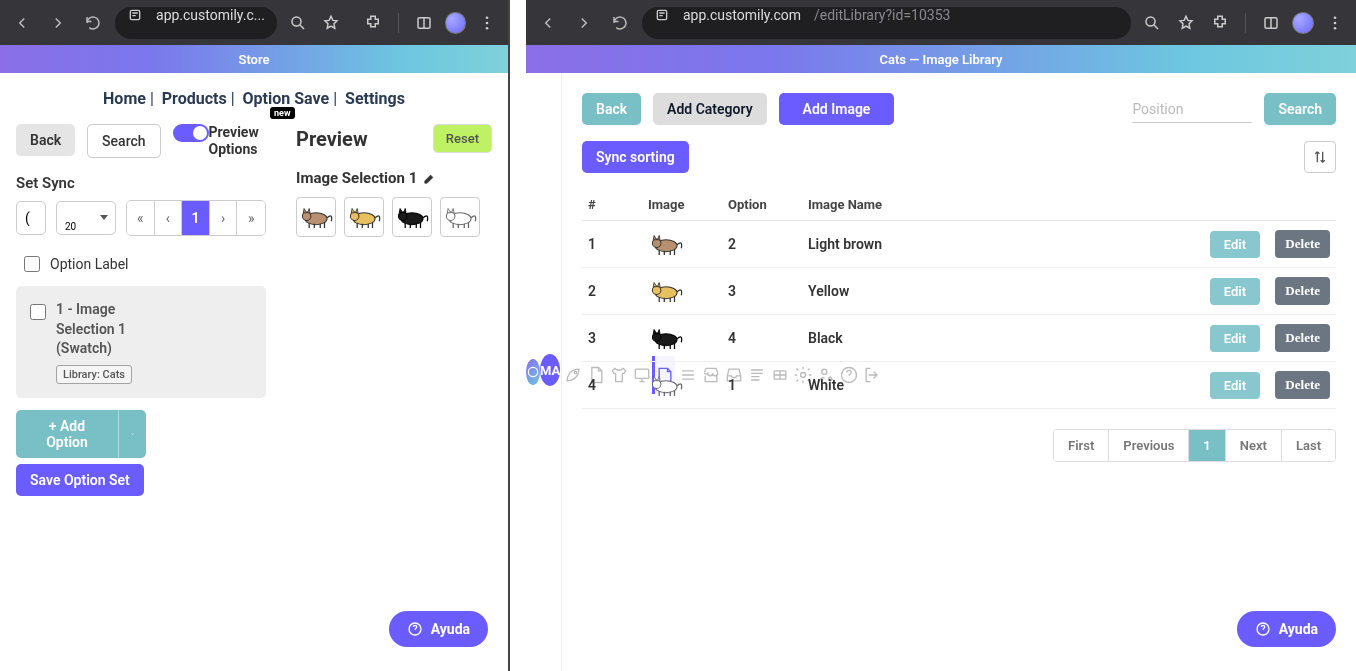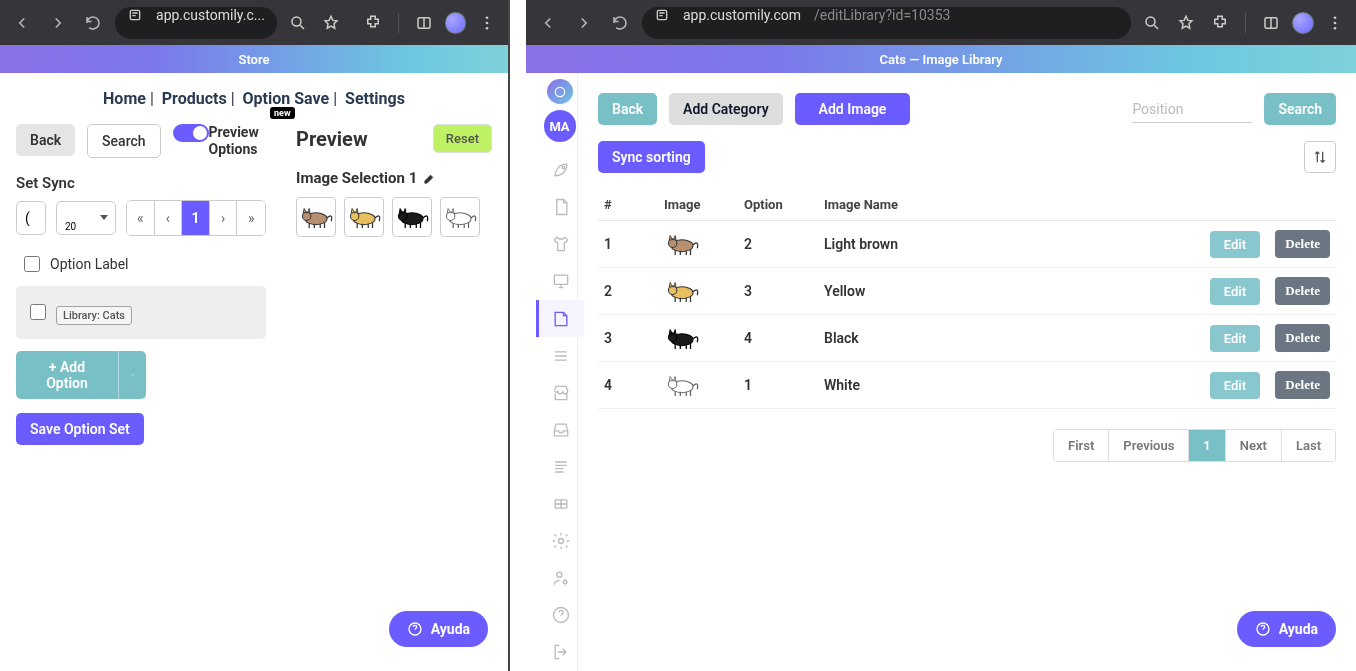--- a/index.html
+++ b/index.html
@@ -45,36 +45,36 @@
   .pager { display:flex; border:1px solid #ccc; border-radius:5px; overflow:hidden; }
   .pager button { width:28px; height:34px; background:#fff; border:none; border-right:1px solid #ccc; cursor:pointer; font-size:14px; color:#666; }
   .pager button:last-child { border-right:none; }
   .pager button.active { background:#6a5cff; color:#fff; font-weight:700; }
   .checkbox-row { display:flex; align-items:center; gap:10px; padding:4px 8px; margin-bottom:10px; }
   .checkbox-row input { width:16px; height:16px; }
   .option-card { background:#eee; border-radius:5px; padding:14px 14px 14px 14px; display:flex; gap:10px; align-items:flex-start; margin-bottom:12px; }
   .option-card input { margin-top:4px; width:16px; height:16px; }
   .option-card .opt-text { font-size:14px; color:#555; font-weight:600; line-height:1.4; }
   .lib-badge { display:inline-block; border:1px solid #a3a3a3; border-radius:3px; background:#f5f5f5; color:#555; font-size:11px; padding:2px 6px; margin-top:6px; font-weight:500; }
-  .btn-teal-split { display:flex; border-radius:5px; overflow:hidden; margin-bottom:14px; width:130px; }
+  .btn-teal-split { display:flex; border-radius:5px; overflow:hidden; margin-bottom:6px; width:130px; }
   .btn-teal-split button { border:none; background:#78c0c6; color:#fff; font-weight:600; font-size:14px; padding:8px 12px; cursor:pointer; }
   .btn-teal-split .caret { border-left:1px solid rgba(255,255,255,0.4); width:28px; display:flex; align-items:center; justify-content:center; }
   .btn-purple { background:#6a5cff; color:#fff; }
 
   .preview-col { width:200px; }
   .preview-head { display:flex; align-items:center; justify-content:space-between; margin-bottom:16px; }
   .preview-title { font-size:20px; font-weight:700; color:#333; }
   .reset-btn { background:#bef264; border:1px solid #ddd; color:#555; font-weight:500; }
   .img-sel-lbl { font-size:15px; font-weight:700; color:#333; margin-bottom:10px; display:flex; align-items:center; gap:6px; }
   .swatches { display:flex; gap:8px; }
   .swatch { width:40px; height:40px; border:1px solid #ccc; border-radius:4px; display:flex; align-items:center; justify-content:center; background:#fff; cursor:pointer; }
 
   
   .right-flex { flex:1; display:flex; min-height:0; }
-  .sidenav { width:36px; background:#fff; border-right:1px solid #eee; display:flex; flex-direction:column; align-items:center; padding-top:6px; gap:0;margin-left:16px; }
+  .sidenav { width:36px; background:#fff; border-right:1px solid #eee; display:flex; flex-direction:row; align-items:center; padding-top:6px; gap:0; }
   .sidenav .logo { width:26px; height:26px; border-radius:50%; background: linear-gradient(135deg,#8a6fe8,#6dc7e0); display:flex; align-items:center; justify-content:center; margin-bottom:6px; }
   .sidenav .avatar { width:32px; height:32px; border-radius:50%; background:#6a5cff; color:#fff; font-weight:700; font-size:13px; display:flex; align-items:center; justify-content:center; margin-bottom:10px; }
   .sidenav .nav-item { width:48px; height:38px; display:flex; align-items:center; justify-content:center; cursor:pointer; color:#bbb; border-left:3px solid transparent; }
   .sidenav .nav-item.active { color:#6a5cff; border-left:3px solid #6a5cff; background:#f5f4ff; }
   .sidenav .nav-item svg { width:20px; height:20px; stroke:currentColor; fill:none; stroke-width:1.6; }
   .sidenav .grow { flex:1; }
 
   .right-body { flex:1; padding:20px 20px 0 20px; position:relative; overflow:auto; }
   .action-row { display:flex; align-items:center; gap:12px; margin-bottom:16px; }
   .btn-teal2 { background:#78c0c6; color:#fff; }
@@ -206,20 +206,21 @@
         </div>
 
         <div class="checkbox-row">
           <input type="checkbox" style="">
           <span style="font-size:14px; color:#333;">Option Label</span>
         </div>
 
         <div class="option-card">
           <input type="checkbox" style="">
           <div>
+            <div class="opt-text" style="width:120px;">1 - Image Selection 1 (Swatch)</div>
             <span class="lib-badge">Library: Cats</span>
           </div>
         </div>
 
         <div class="btn-teal-split">
           <button style="flex:1;">+ Add Option</button>
           <button class="caret">
               <svg width="10" height="10" viewBox="0 0 10 10">
                 <path d="M1 3l4 4 4-4" stroke="#fff" fill="none" stroke-width="2"></path>
               </svg>

